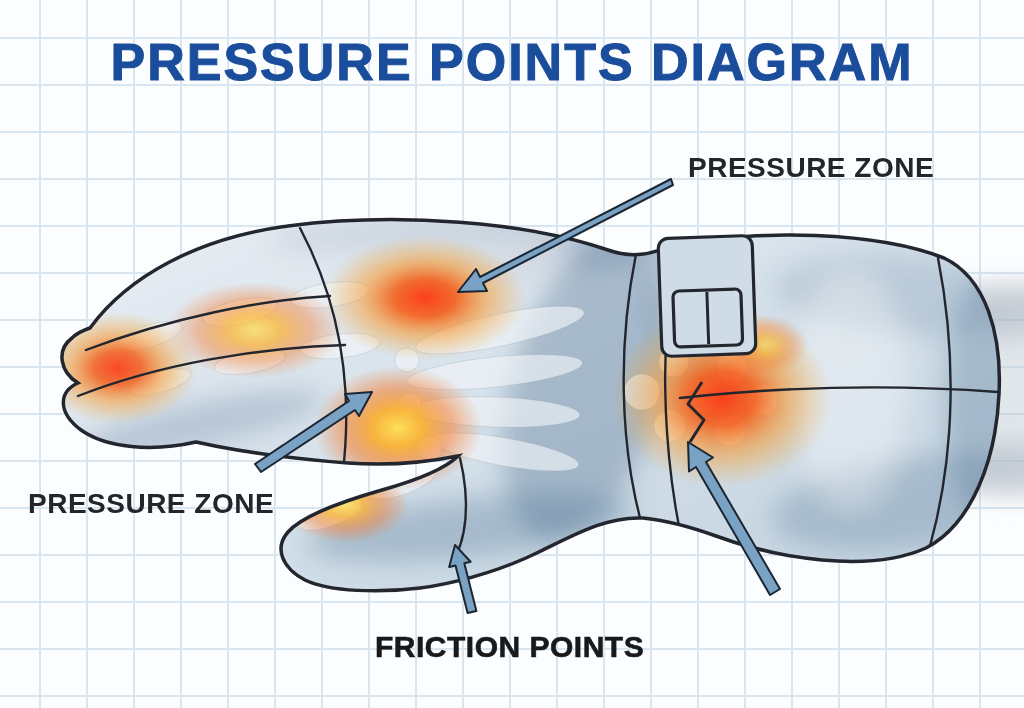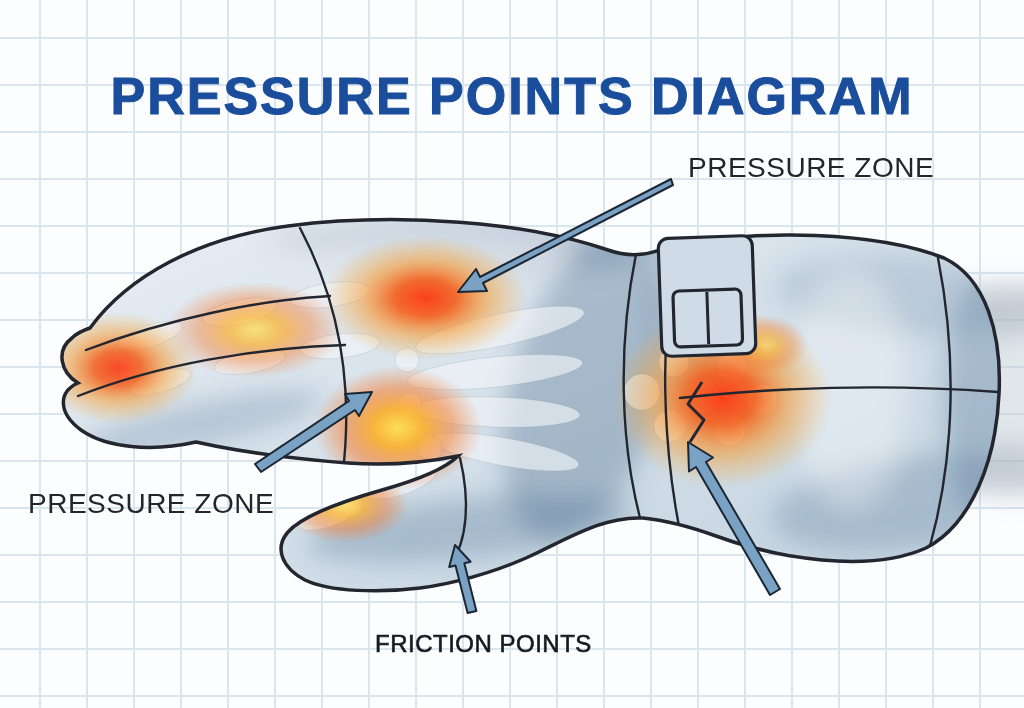--- a/index.html
+++ b/index.html
@@ -22,34 +22,33 @@
     background-position:-8px -10px;
     position:relative;
   }
   .stage{position:absolute;inset:0;}
   svg.art{position:absolute;left:0;top:0;}
   .title{
     position:absolute;left:0;right:0;top:32px;
     text-align:center;
     font-size:52px;font-weight:bold;letter-spacing:2px;
     color:var(--title-blue);
-    margin-top:34px;
     -webkit-text-stroke:1px var(--title-blue);
   }
   .label{
     position:absolute;
     color:var(--label-text);
-    font-weight:normal;
+    font-weight:bold;
     font-size:28px;
     letter-spacing:0.5px;
     white-space:nowrap;
   }
   .label-pz-top{left:688px;top:152px;}
   .label-pz-left{left:28px;top:488px;}
-  .label-friction{left:375px;top:630px;font-size:24px;color:#17191d;-webkit-text-stroke:0.6px #17191d;}
+  .label-friction{left:375px;top:630px;font-size:30px;color:#17191d;-webkit-text-stroke:0.6px #17191d;}
   .label-raw{left:686px;top:598px;}
 </style>
 </head>
 <body>
 
 <div class="stage">
 
   <svg class="art" width="1024" height="708" viewBox="0 0 1024 708">
     <defs>
       <path id="gp" d="M 90 328

